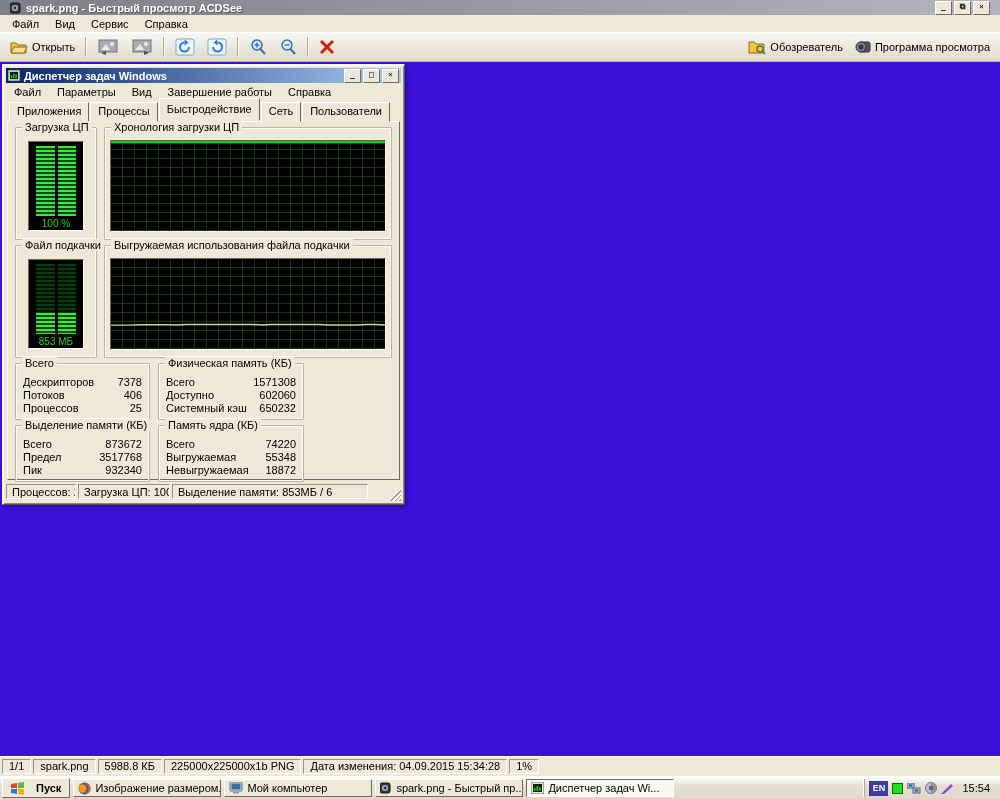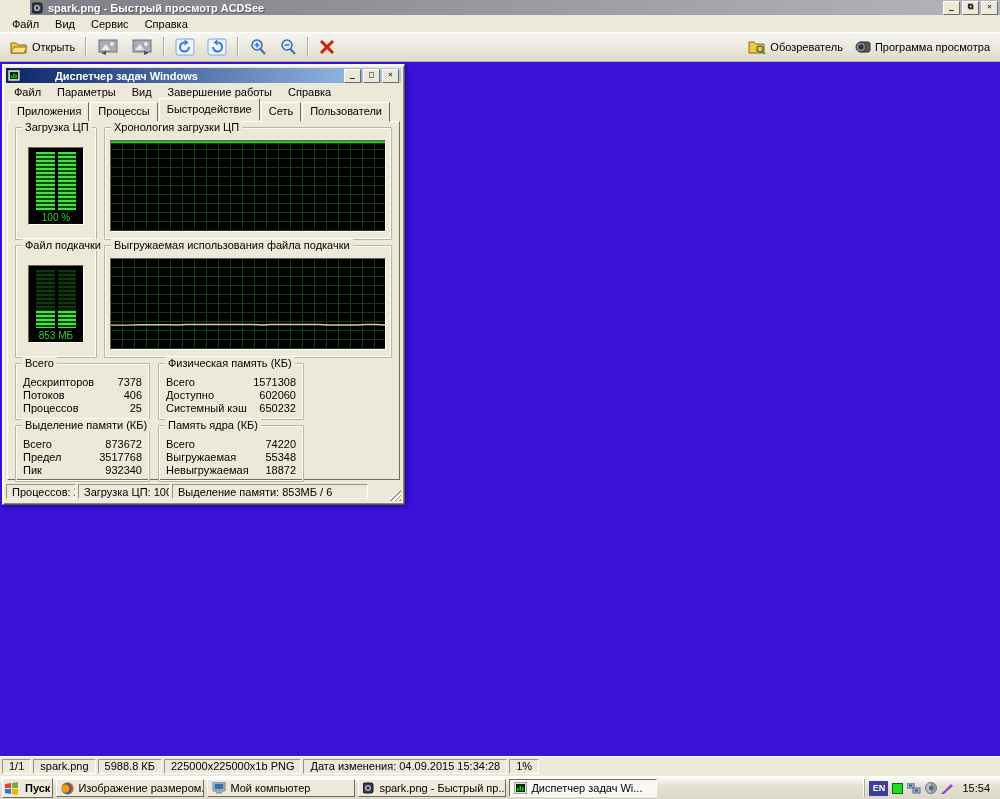--- a/index.html
+++ b/index.html
@@ -2,75 +2,75 @@
 <html><head>
 <meta charset="utf-8">
 <style>
   html,body{margin:0;padding:0;}
   .screen{position:relative;width:1000px;height:799px;overflow:hidden;
     font-family:"Liberation Sans",sans-serif;font-size:11px;color:#000;
     display:flex;flex-direction:column;background:#ece9d8;}
 
   
   .acd-titlebar{height:15px;background:linear-gradient(to right,#7f7f88,#b4b4bd);
-    display:flex;align-items:center;padding:0 2px;color:#fff;font-weight:bold;flex:0 0 auto;margin-left:30px;}
+    display:flex;align-items:center;padding:0 10px;color:#fff;font-weight:bold;flex:0 0 auto;}
   .acd-title-text{flex:1;white-space:nowrap;overflow:hidden;margin-left:4px;text-shadow:1px 1px 1px #55555a;}
   .win-btns{display:flex;gap:2px;}
   .win-btn{width:15px;height:12px;background:#ece9d8;border:1px solid;border-color:#fff #6d6c64 #6d6c64 #fff;
     font-size:8px;line-height:9px;text-align:center;font-weight:bold;color:#000;font-family:"DejaVu Sans Mono",monospace;}
   .acd-menubar{height:17px;display:flex;align-items:center;background:#ece9d8;padding-left:4px;flex:0 0 auto;}
   .menu-item{padding:2px 8px;text-align:center;}
   .acd-toolbar{height:28px;background:linear-gradient(#f7f6f1,#dedacb);border-top:1px solid #fff;
     border-bottom:1px solid #b6b2a2;display:flex;align-items:center;padding:0 4px;flex:0 0 auto;}
   .tb-btn{display:flex;align-items:center;gap:4px;padding:2px 5px;height:22px;box-sizing:border-box;border:1px solid transparent;}
   .tb-sep{width:1px;height:20px;background:#b0ac9c;border-right:1px solid #fff;margin:0 4px;}
   .tb-right{margin-left:auto;display:flex;align-items:center;}
   .viewer{flex:1 1 auto;position:relative;}
   .acd-statusbar{height:17px;background:#ece9d8;display:flex;align-items:center;gap:2px;
     padding:1px 2px;flex:0 0 auto;border-top:1px solid #fff;}
   .status-cell{height:13px;line-height:13px;padding:0 6px;white-space:nowrap;
     border:1px solid;border-color:#9a9687 #fff #fff #9a9687;}
 
   
   .taskbar{height:22px;background:linear-gradient(#fdfdfb,#e4e1d3 40%,#dcd8c8);border-top:1px solid #fff;
     display:flex;align-items:center;gap:3px;padding:0 2px;flex:0 0 auto;}
-  .start-btn{display:flex;align-items:center;gap:7px;height:18px;padding:0 2px;font-weight:bold;
+  .start-btn{display:flex;align-items:center;gap:12px;height:18px;padding:0 8px;font-weight:bold;
     background:#ece9d8;border:1px solid;border-color:#fff #6d6c64 #6d6c64 #fff;}
   .task-btn{display:flex;align-items:center;gap:4px;height:18px;width:148px;padding:0 4px;box-sizing:border-box;
     background:#ece9d8;border:1px solid;border-color:#fff #6d6c64 #6d6c64 #fff;white-space:nowrap;overflow:hidden;}
   .task-btn.active{background:#f8f7f2;border-color:#6d6c64 #fff #fff #6d6c64;}
   .tray{margin-left:auto;display:flex;align-items:center;gap:4px;height:18px;padding:0 4px;
     border-left:1px solid #b0ac9c;box-shadow:-1px 0 0 #fff;}
   .lang-box{width:19px;height:15px;background:#3c3e9e;color:#fff;font-size:9px;font-weight:bold;
     display:flex;align-items:center;justify-content:center;}
   .clock{padding:0 4px;}
 
   
   .tm-window{position:absolute;left:2px;top:64px;width:403px;height:441px;z-index:20;
     background:#ece9d8;border:1px solid;border-color:#f4f3ec #55544c #55544c #f4f3ec;
     box-shadow:inset 1px 1px 0 #fff, inset -1px -1px 0 #8a887c, 2px 2px 3px rgba(0,0,40,.35);
     padding:3px;box-sizing:border-box;display:flex;flex-direction:column;}
   .tm-titlebar{height:15px;background:linear-gradient(to right,#0a246a,#a6caf0);color:#fff;font-weight:bold;
-    display:flex;align-items:center;padding:0 2px;flex:0 0 auto;gap:31px;}
+    display:flex;align-items:center;padding:0 2px;flex:0 0 auto;}
   .tm-title-text{flex:1;margin-left:4px;white-space:nowrap;}
   .tm-menubar{height:17px;display:flex;align-items:center;flex:0 0 auto;}
   .tm-tabzone{flex:1 1 auto;display:flex;flex-direction:column;margin:2px 1px 0 1px;min-height:0;}
   .tab-strip{display:flex;align-items:flex-end;height:19px;flex:0 0 auto;padding-left:2px;}
   .tab{padding:2px 7px 3px 7px;background:#ece9d8;border:1px solid;border-color:#fff #6d6c64 transparent #fff;
     margin-right:1px;position:relative;top:1px;height:13px;line-height:13px;}
   .tab.active{top:0;height:16px;line-height:16px;z-index:2;border-bottom:1px solid #ece9d8;}
   .tab-panel{flex:1 1 auto;border:1px solid;border-color:#fff #6d6c64 #6d6c64 #fff;
     padding:5px 7px 4px 7px;display:flex;flex-direction:column;gap:5px;min-height:0;}
   .groupbox{border:1px solid #b9b5a3;border-radius:1px;box-shadow:1px 1px 0 #fdfdf8 inset,-1px -1px 0 #fdfdf8 inset;
     position:relative;padding:10px 5px 5px 5px;box-sizing:border-box;}
   .groupbox>.legend{position:absolute;top:-7px;left:6px;background:#ece9d8;padding:0 3px;white-space:nowrap;}
   .meter-row{display:flex;gap:7px;height:113px;flex:0 0 auto;}
   .gb-meter{width:82px;flex:0 0 auto;display:flex;align-items:center;justify-content:center;}
   .gb-chart{flex:1 1 auto;display:flex;align-items:center;justify-content:flex-start;}
-  .meter-box{width:56px;height:78px;background:#000;border:1px solid;border-color:#6a675c #fff #fff #6a675c;
+  .meter-box{width:56px;height:90px;background:#000;border:1px solid;border-color:#6a675c #fff #fff #6a675c;
     box-sizing:border-box;position:relative;padding:4px 7px 14px 7px;}
   .led-cols{display:flex;height:100%;gap:3px;}
   .led-col{flex:1;display:flex;flex-direction:column;}
   .led-dim{background:repeating-linear-gradient(to bottom,#0d3a0d 0 2px,#041104 2px 4px);}
   .led-lit{background:repeating-linear-gradient(to bottom,#43e343 0 2px,#0c4a0c 2px 4px);flex:1;}
   .meter-value{position:absolute;left:0;right:0;bottom:1px;text-align:center;color:#2fcc2f;font-size:10px;}
   .chart-box{width:100%;height:92px;background-color:#000;border:1px solid;border-color:#6a675c #fff #fff #6a675c;
     box-sizing:border-box;position:relative;
     background-image:linear-gradient(to right,#0c3e0e 1px,transparent 1px),
                      linear-gradient(to bottom,#0c3e0e 1px,transparent 1px);

